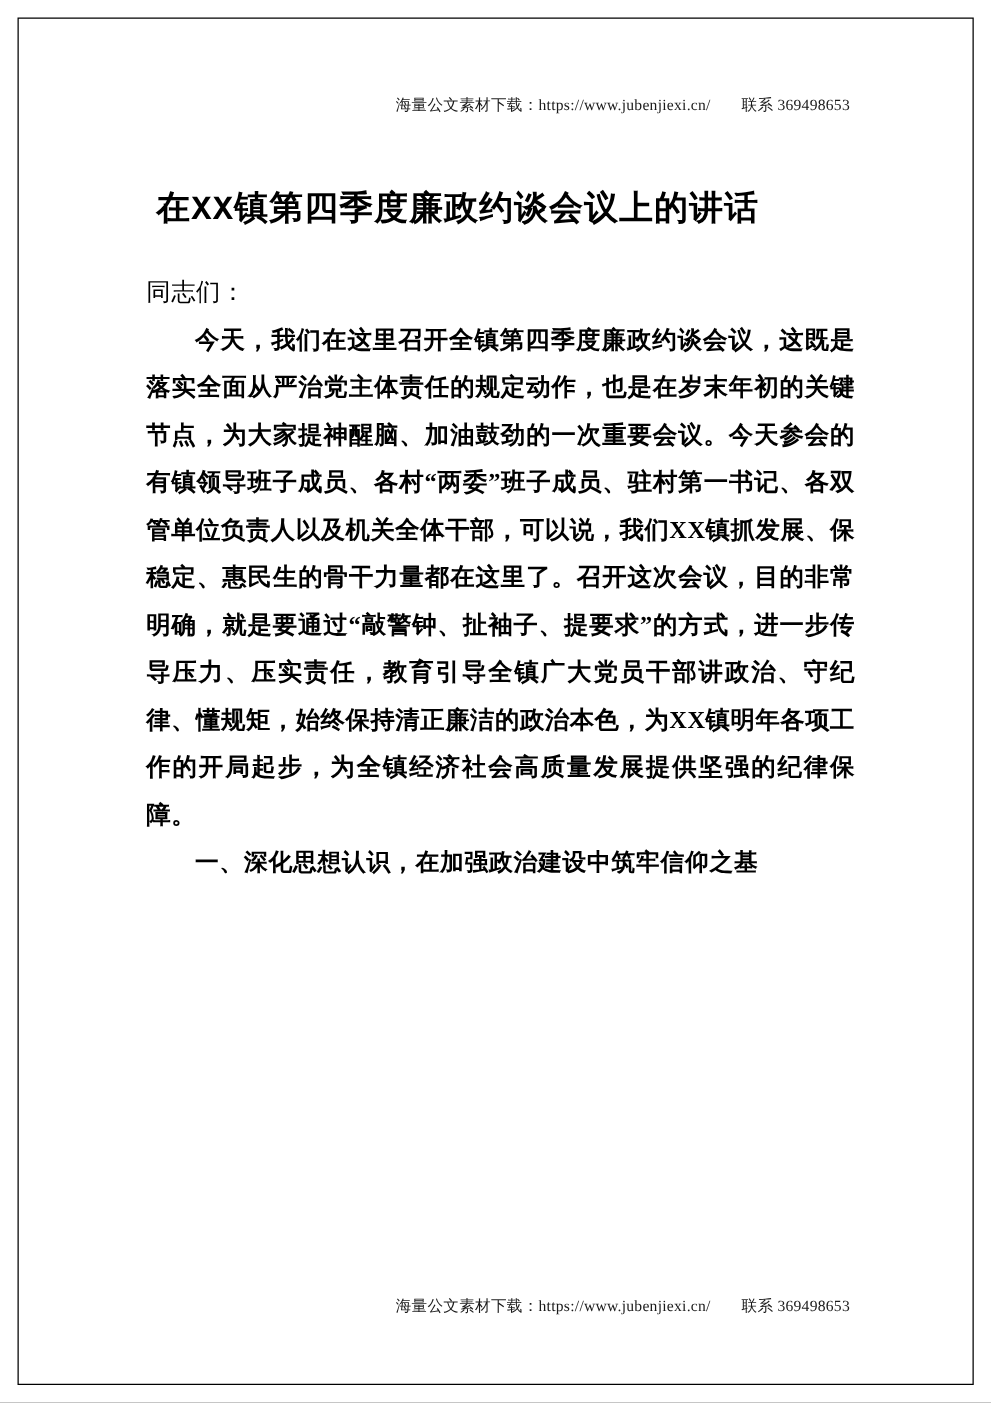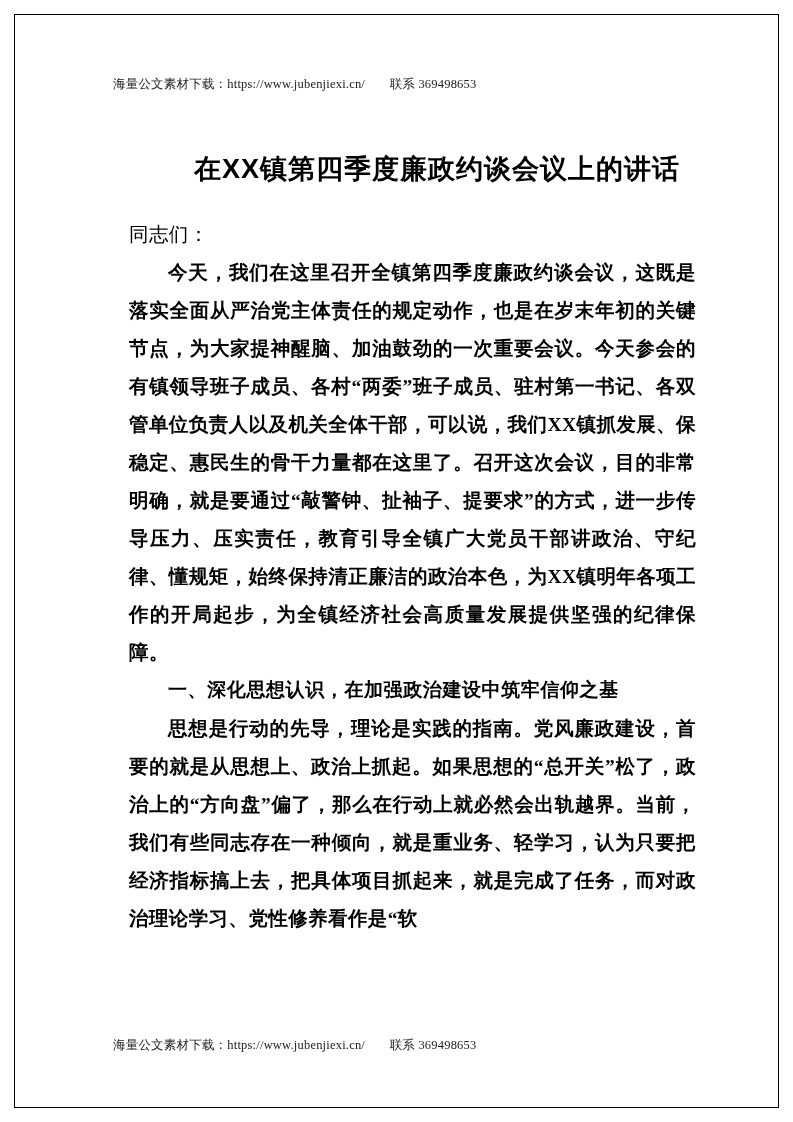--- a/index.html
+++ b/index.html
@@ -32,55 +32,55 @@
     left: 113px;
     top: 0;
     width: 567px;
     height: 1122px;
     box-sizing: border-box;
   }
   .header-note, .footer-note {
     font-family: "Liberation Serif", "DejaVu Serif", serif;
     font-size: 12.5px;
     color: #1a1a1a;
-    text-align: left;
+    text-align: right;
     letter-spacing: 0.2px;
     white-space: nowrap;
   }
   .header-note {
     position: absolute;
     left: 0;
     top: 76px;
     width: 567px;
   }
   .footer-note {
     position: absolute;
     left: 0;
     top: 1037px;
     width: 567px;
   }
   .note-seg { display: inline; }
   .note-gap { display: inline-block; width: 18px; }
 
   .doc-title {
     position: absolute;
-    left: 0;
+    left: 12px;
     top: 131px;
     width: 567px;
-    text-align: right;
+    text-align: left;
     font-size: 27px;
     font-weight: bold;
     letter-spacing: 1px;
-    font-family: Liberation Sans, sans-serif;
+    font-family: Liberation Mono, monospace;
     line-height: 40px;
   }
 
   .body-block {
     position: absolute;
-    left: 16px;
+    left: 4px;
     top: 216px;
     width: 567px;
   }
   p.para {
     margin: 0;
     font-size: 19.5px;
     line-height: 38px;
     text-align: justify;
     text-justify: inter-ideograph;
     letter-spacing: 0.4px;
@@ -89,21 +89,21 @@
   p.salutation {
     text-indent: 0;
   }
   p.indent {
     text-indent: 39px;
     font-weight: bold;
   }
   p.heading {
     text-indent: 39px;
     font-weight: bold;
-    font-family: Liberation Mono, monospace;
+    font-family: Liberation Serif, serif;
     font-size: 19px;
     letter-spacing: 0.6px;
   }
 </style>
 </head>
 <body>
 
 <div class="page">
   <div class="page-border"></div>
 
@@ -114,21 +114,20 @@
       <span class="note-gap"></span>
       <span class="note-seg">联系 369498653</span>
     </div>
 
     <h1 class="doc-title">在XX镇第四季度廉政约谈会议上的讲话</h1>
 
     <div class="body-block">
       <p class="para salutation">同志们：</p>
       <p class="para indent">今天，我们在这里召开全镇第四季度廉政约谈会议，这既是落实全面从严治党主体责任的规定动作，也是在岁末年初的关键节点，为大家提神醒脑、加油鼓劲的一次重要会议。今天参会的有镇领导班子成员、各村“两委”班子成员、驻村第一书记、各双管单位负责人以及机关全体干部，可以说，我们XX镇抓发展、保稳定、惠民生的骨干力量都在这里了。召开这次会议，目的非常明确，就是要通过“敲警钟、扯袖子、提要求”的方式，进一步传导压力、压实责任，教育引导全镇广大党员干部讲政治、守纪律、懂规矩，始终保持清正廉洁的政治本色，为XX镇明年各项工作的开局起步，为全镇经济社会高质量发展提供坚强的纪律保障。</p>
       <p class="para heading">一、深化思想认识，在加强政治建设中筑牢信仰之基</p>
-      <p class="para indent">思想是行动的先导，理论是实践的指南。党风廉政建设，首要的就是从思想上、政治上抓起。如果思想的“总开关”松了，政治上的“方向盘”偏了，那么在行动上就必然会出轨越界。当前，我们有些同志存在一种倾向，就是重业务、轻学习，认为只要把经济指标搞上去，把具体项目抓起来，就是完成了任务，而对政治理论学习、党性修养看作是“软</p>
     </div>
 
     <div class="footer-note">
       <span class="note-seg">海量公文素材下载：https://www.jubenjiexi.cn/</span>
       <span class="note-gap"></span>
       <span class="note-seg">联系 369498653</span>
     </div>
 
   </div>
 </div>

